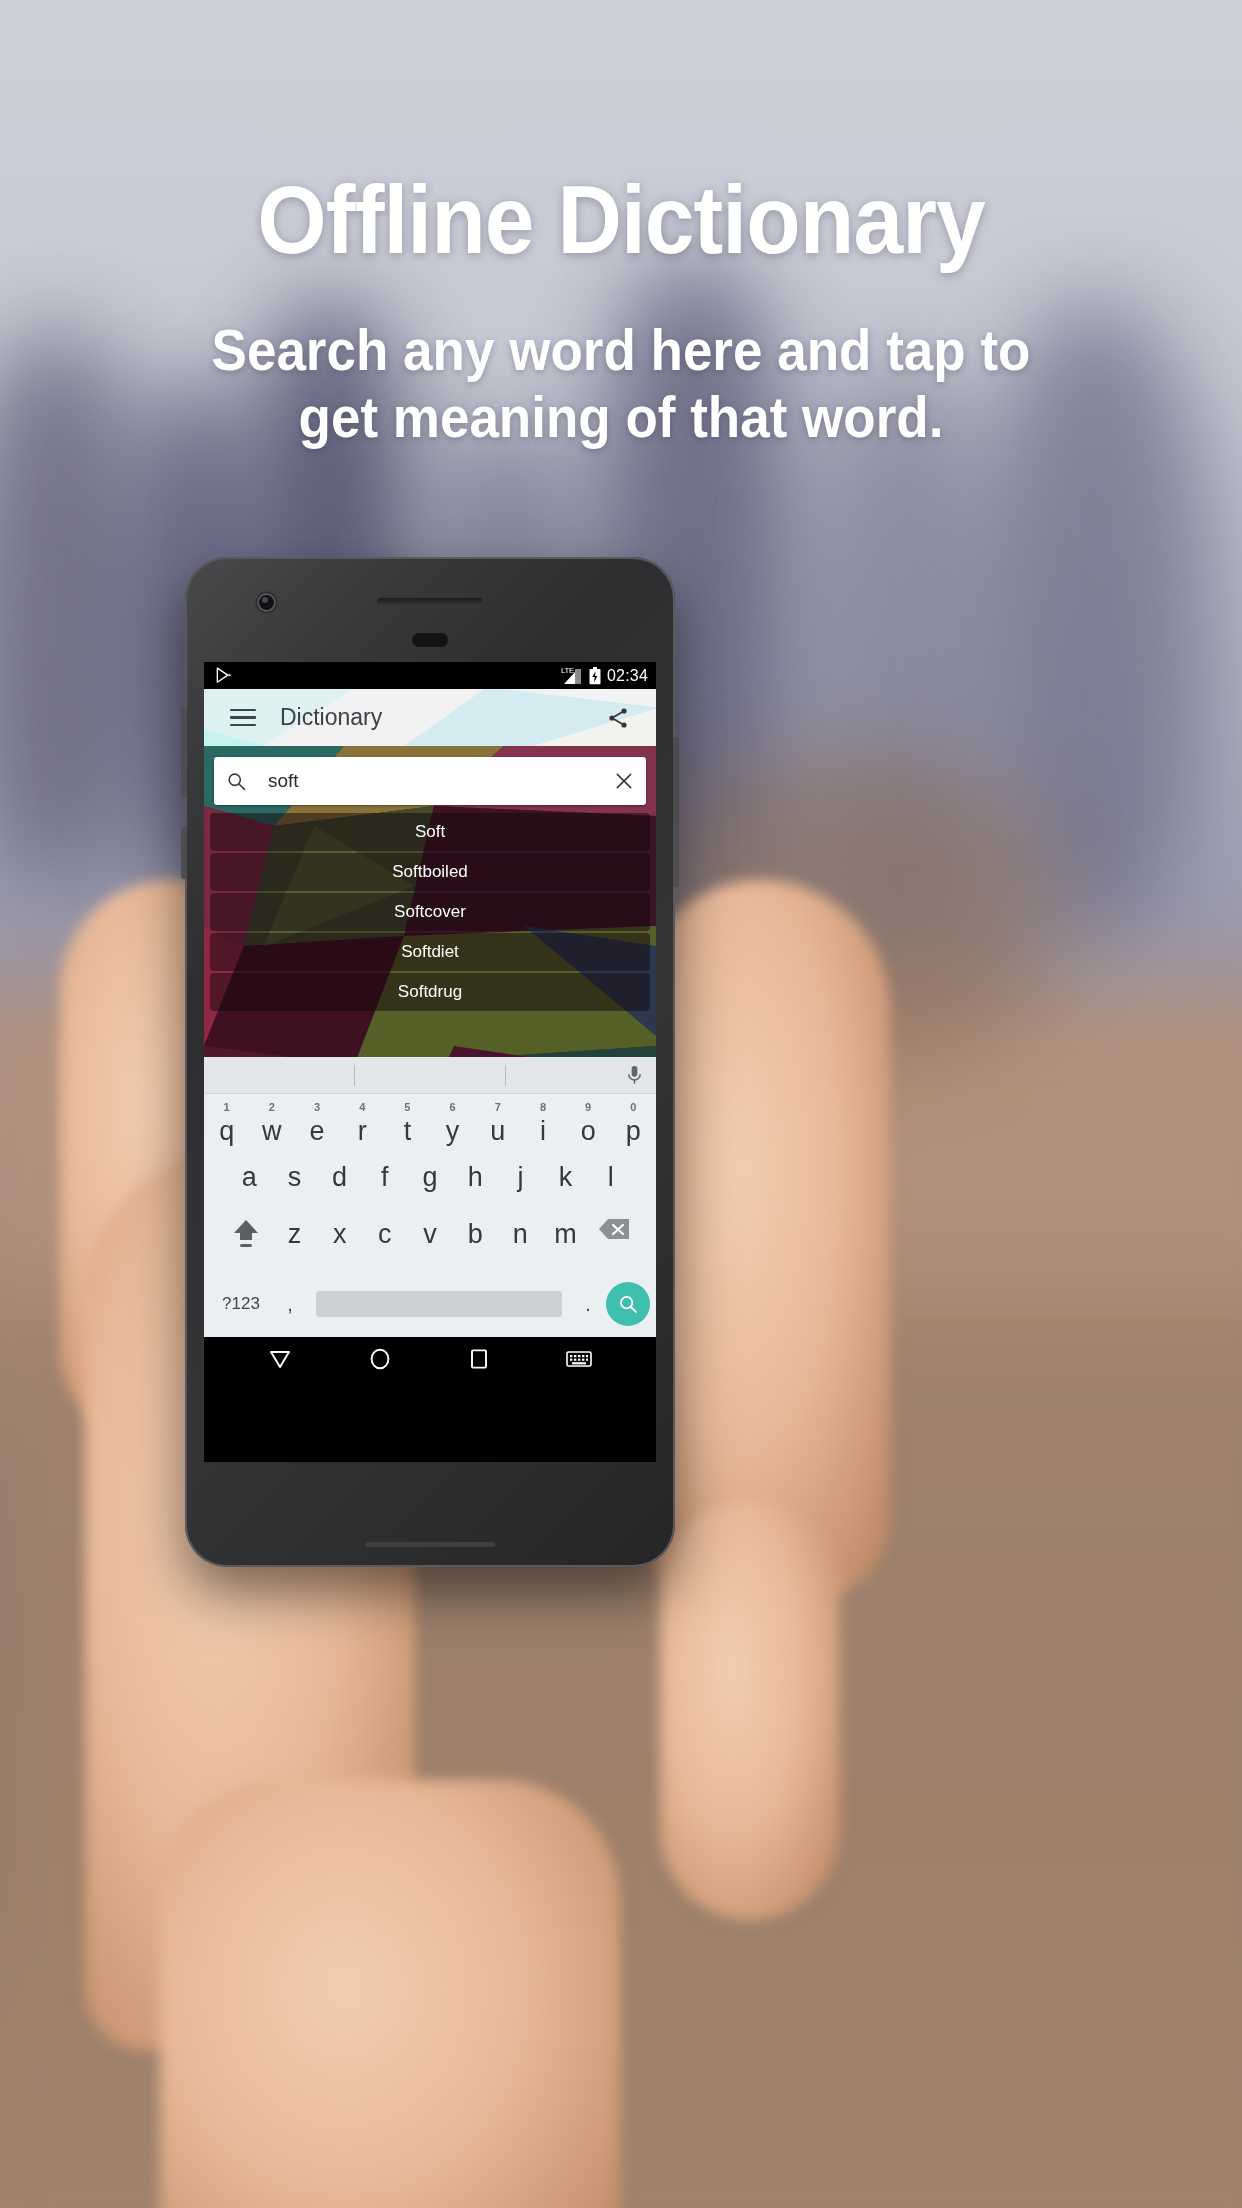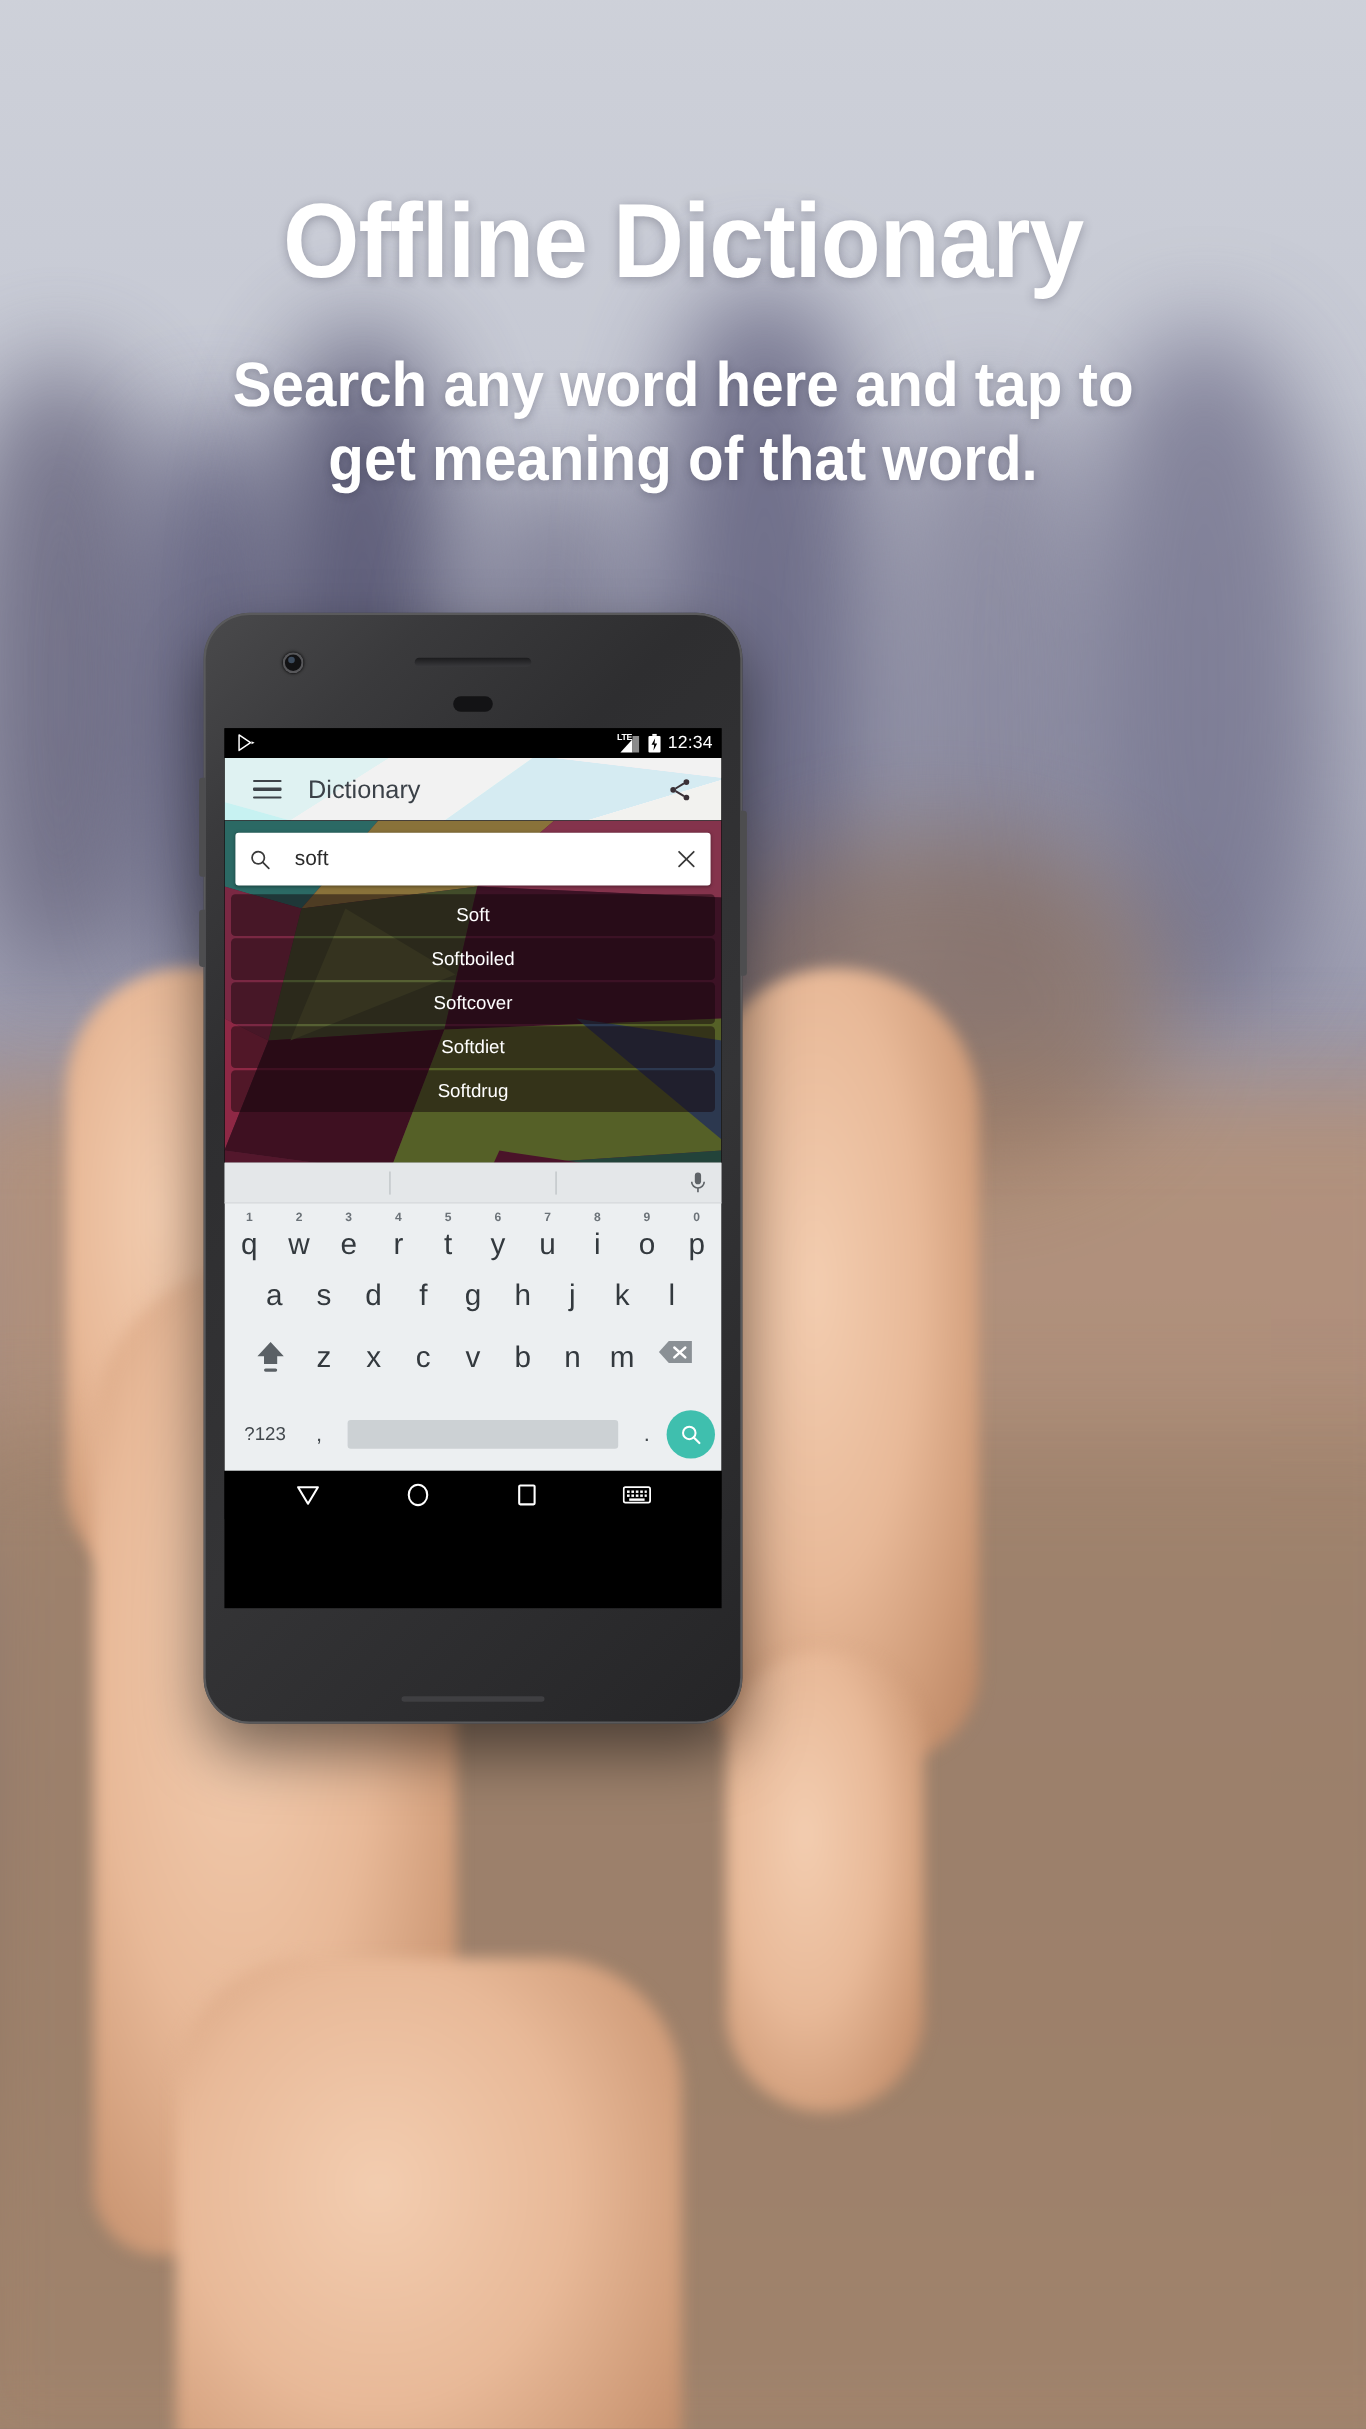--- a/index.html
+++ b/index.html
@@ -64,21 +64,21 @@
     position:absolute; left:19px; top:105px; width:452px; height:800px;
     overflow:hidden; background:#000;
   }
 
   
   #statusbar { height:27px; background:#000; display:flex; align-items:center;
     padding:0 8px 0 10px; color:#fff; }
   #play-icon { width:20px; height:20px; }
   .sb-right { margin-left:auto; display:flex; align-items:center; gap:6px; }
   #lte-wrap { position:relative; width:22px; height:18px; }
-  #lte-txt { position:absolute; left:0; top:-1px; font-size:8px; font-weight:bold;
+  #lte-txt { position:absolute; left:0; top:-1px; font-size:8px; font-weight:normal;
     letter-spacing:-.3px; }
   #sb-time { font-size:16px; letter-spacing:.2px; }
 
   
   .poly-bg { position:absolute; inset:0; }
 
   
   #appbar { position:relative; height:57px; display:flex; align-items:center;
     padding:0 26px; overflow:hidden; }
   #appbar .poly-bg { filter:saturate(.55) brightness(1.25) opacity(.95); }
@@ -199,21 +199,21 @@
           <svg width="22" height="18" viewBox="0 0 22 18" style="position:absolute;left:0;top:0;">
             <path d="M3 17 L14 17 L14 5 Z" fill="#fff"></path>
             <path d="M14 17 L14 2 L20 2 L20 17 Z" fill="#8b8b8b"></path>
           </svg>
         </div>
         <svg width="12" height="18" viewBox="0 0 12 18">
           <rect x="4" y="0" width="4" height="2" fill="#fff"></rect>
           <rect x="0.5" y="2" width="11" height="15.2" rx="1" fill="#fff"></rect>
           <path d="M6.6 4.2 L3.3 10 L5.7 10 L5.1 15.2 L8.4 9 L6 9 Z" fill="#000"></path>
         </svg>
-        <span id="sb-time">12:34</span>
+        <span id="sb-time">02:34</span>
       </div>
     </div>
 
     <div id="appbar">
       <svg class="poly-bg" viewBox="0 0 452 57" preserveAspectRatio="none">
         <rect width="452" height="57" fill="#bfe3e0"></rect>
         <polygon points="0,0 150,0 60,57 0,40" fill="#a9dedd"></polygon>
         <polygon points="150,0 280,0 200,57 60,57" fill="#c9e6dd"></polygon>
         <polygon points="0,40 60,57 0,57" fill="#8fd3d6"></polygon>
         <polygon points="280,0 452,0 452,20 330,57 200,57" fill="#a7c8e8"></polygon>

